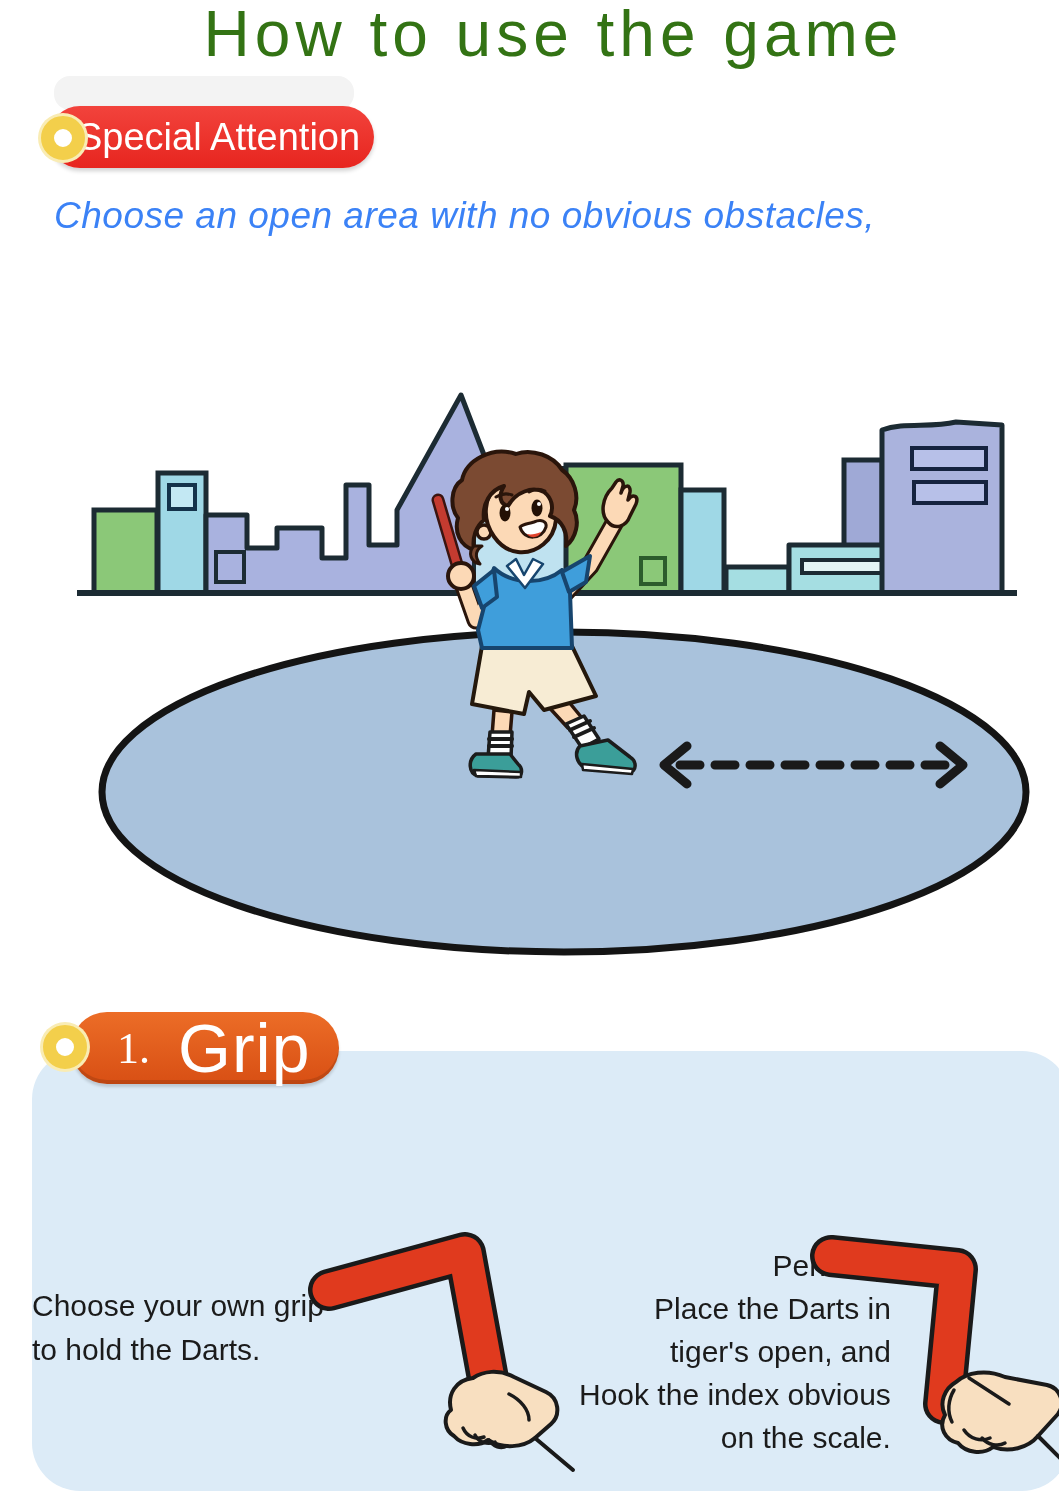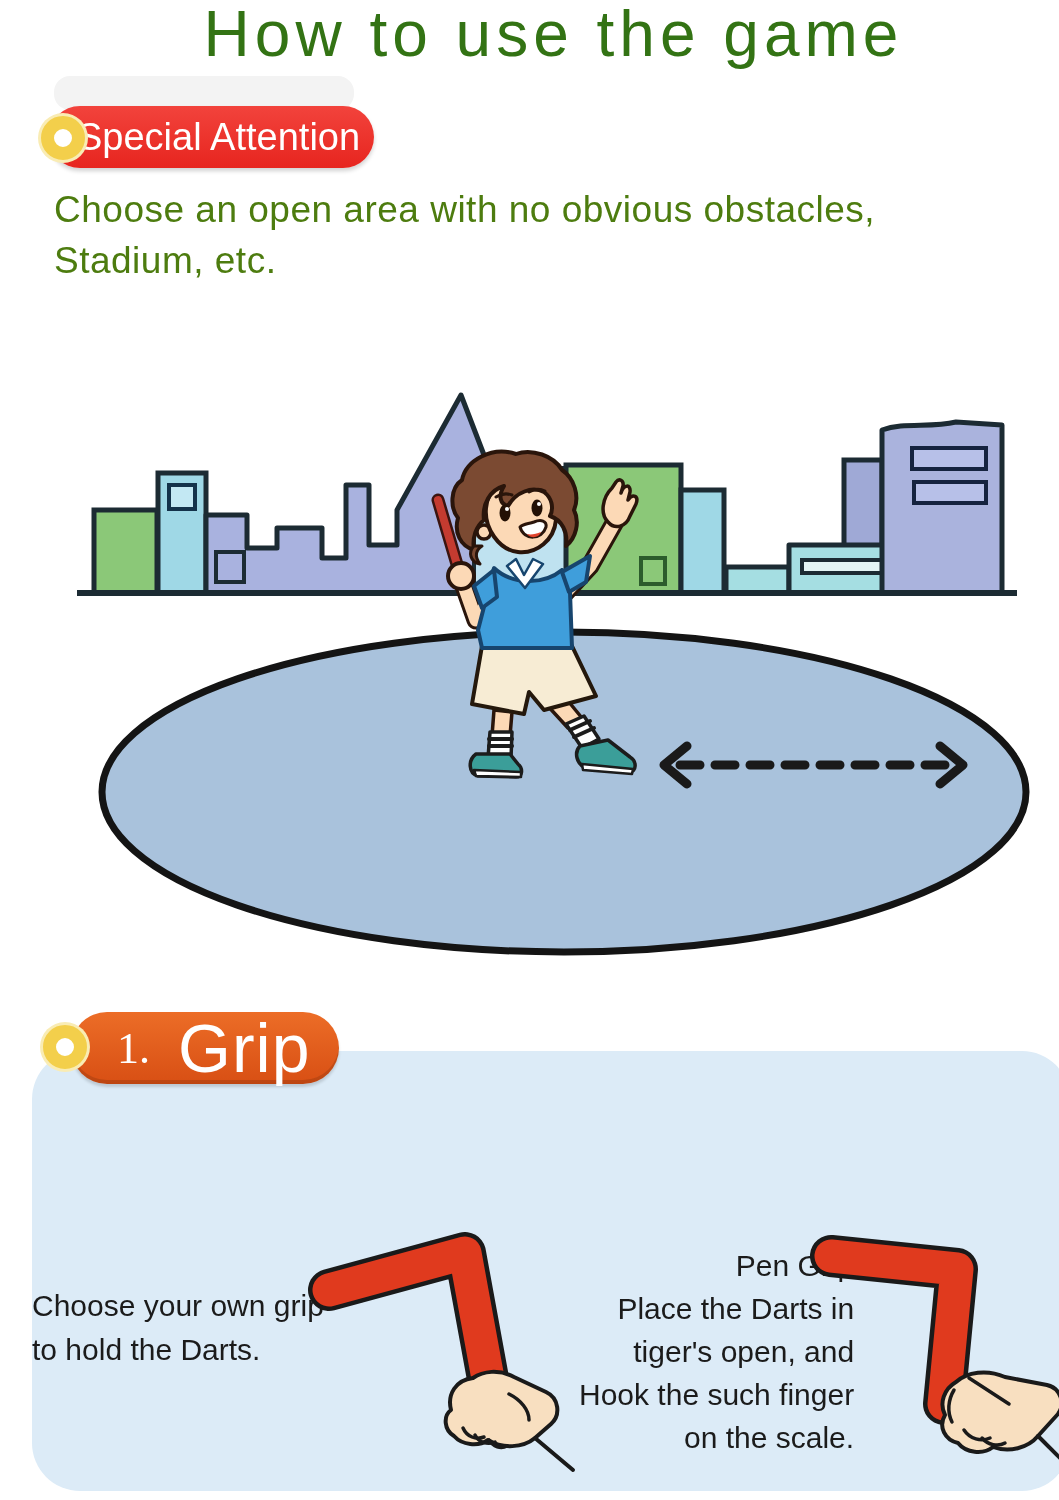--- a/index.html
+++ b/index.html
@@ -24,22 +24,22 @@
     box-shadow:0 3px 4px rgba(0,0,0,0.18);
   }
   .ring{
     position:absolute;width:18px;height:18px;border-radius:50%;
     background:#ffffff;border:13px solid #f3cf4b;
     box-shadow:0 0 0 3px #f9ecb4;
   }
   .ring-attention{left:17px;top:116px;}
   .ring-grip{left:19px;top:1025px;}
   .para{
-    position:absolute;left:30px;top:184px;color:#4d7c0f;
-    font-size:37px;line-height:51px;letter-spacing:0.5px;
+    position:absolute;left:30px;top:190px;color:#3b82f6;
+    font-size:37px;line-height:51px;letter-spacing:0.5px;font-style:italic;
   }
   .panel{
     position:absolute;left:8px;top:1051px;width:1038px;height:440px;
     background:#dcebf7;border-radius:48px;
   }
   .badge-orange{
     position:absolute;left:47px;top:1012px;width:268px;height:72px;
     background:linear-gradient(180deg,#ec6d27 0%,#d84f14 100%);
     border-radius:36px;color:#fff;display:flex;align-items:center;
     box-shadow:0 3px 3px rgba(0,0,0,0.15), inset 0 -4px 0 rgba(0,0,0,0.12);
@@ -70,21 +70,20 @@
 
   <div class="shadow-blob"></div>
 
   <div class="badge-red">
     <span>Special Attention</span>
   </div>
   <div class="ring ring-attention"></div>
 
   <div class="para">
     <div>Choose an open area with no obvious obstacles,</div>
-    <div>Stadium, etc.</div>
   </div>
 
   <svg class="scene" viewBox="0 0 1059 620">
     <g>
 
       <rect x="70" y="130" width="63" height="83" fill="#8bc878" stroke="#1c2b33" stroke-width="5"></rect>
 
       <rect x="134" y="93" width="48" height="120" fill="#9fd8e6" stroke="#1c2b33" stroke-width="5"></rect>
       <rect x="145" y="105" width="26" height="24" fill="#c3e8f3" stroke="#13324a" stroke-width="4"></rect>
 
@@ -181,21 +180,21 @@
 
   <div class="grip-left">
     <div>Choose your own grip</div>
     <div>to hold the Darts.</div>
   </div>
 
   <div class="grip-right">
     <div>Pen Grip</div>
     <div>Place the Darts in</div>
     <div>tiger's open, and</div>
-    <div>Hook the such finger</div>
+    <div>Hook the index obvious</div>
     <div>on the scale.</div>
   </div>
 
   <svg class="boomerang boom1" viewBox="0 0 300 250">
     <g stroke-linecap="round" stroke-linejoin="round">
       <path d="M52,58 L188,21 L214,163" fill="none" stroke="#1a1a1a" stroke-width="42"></path>
       <path d="M52,58 L188,21 L214,163" fill="none" stroke="#e03a1e" stroke-width="33"></path>
       <path d="M196,146 C179,148 170,162 174,178 C166,184 167,198 177,204 C185,213 201,215 211,208 C225,217 246,216 258,206 L274,192 C284,183 282,166 269,160 L237,145 C222,137 206,139 196,146 Z" fill="#f8dfc0" stroke="#1a1a1a" stroke-width="4"></path>
       <path d="M258,206 L296,238" fill="none" stroke="#1a1a1a" stroke-width="4"></path>
       <path d="M186,196 C190,205 199,208 207,205" fill="none" stroke="#1a1a1a" stroke-width="3.5"></path>

